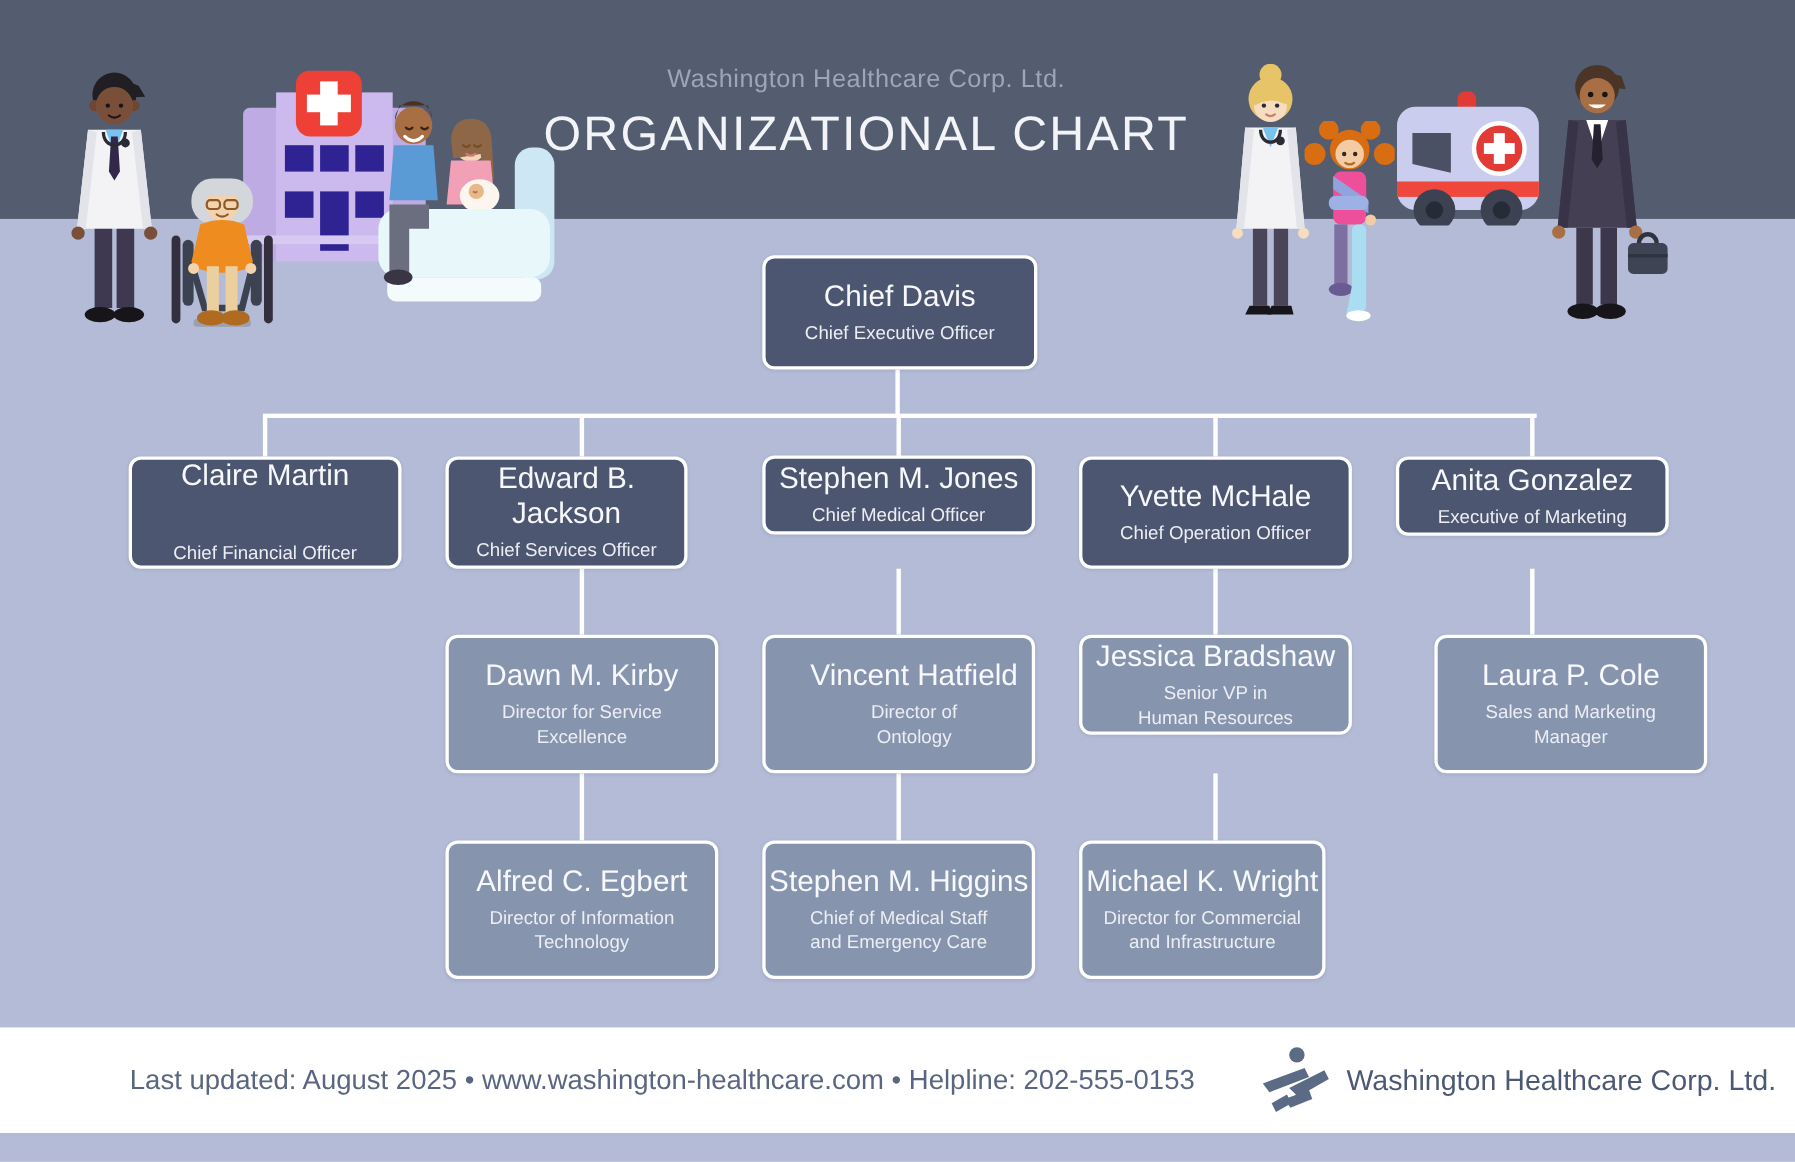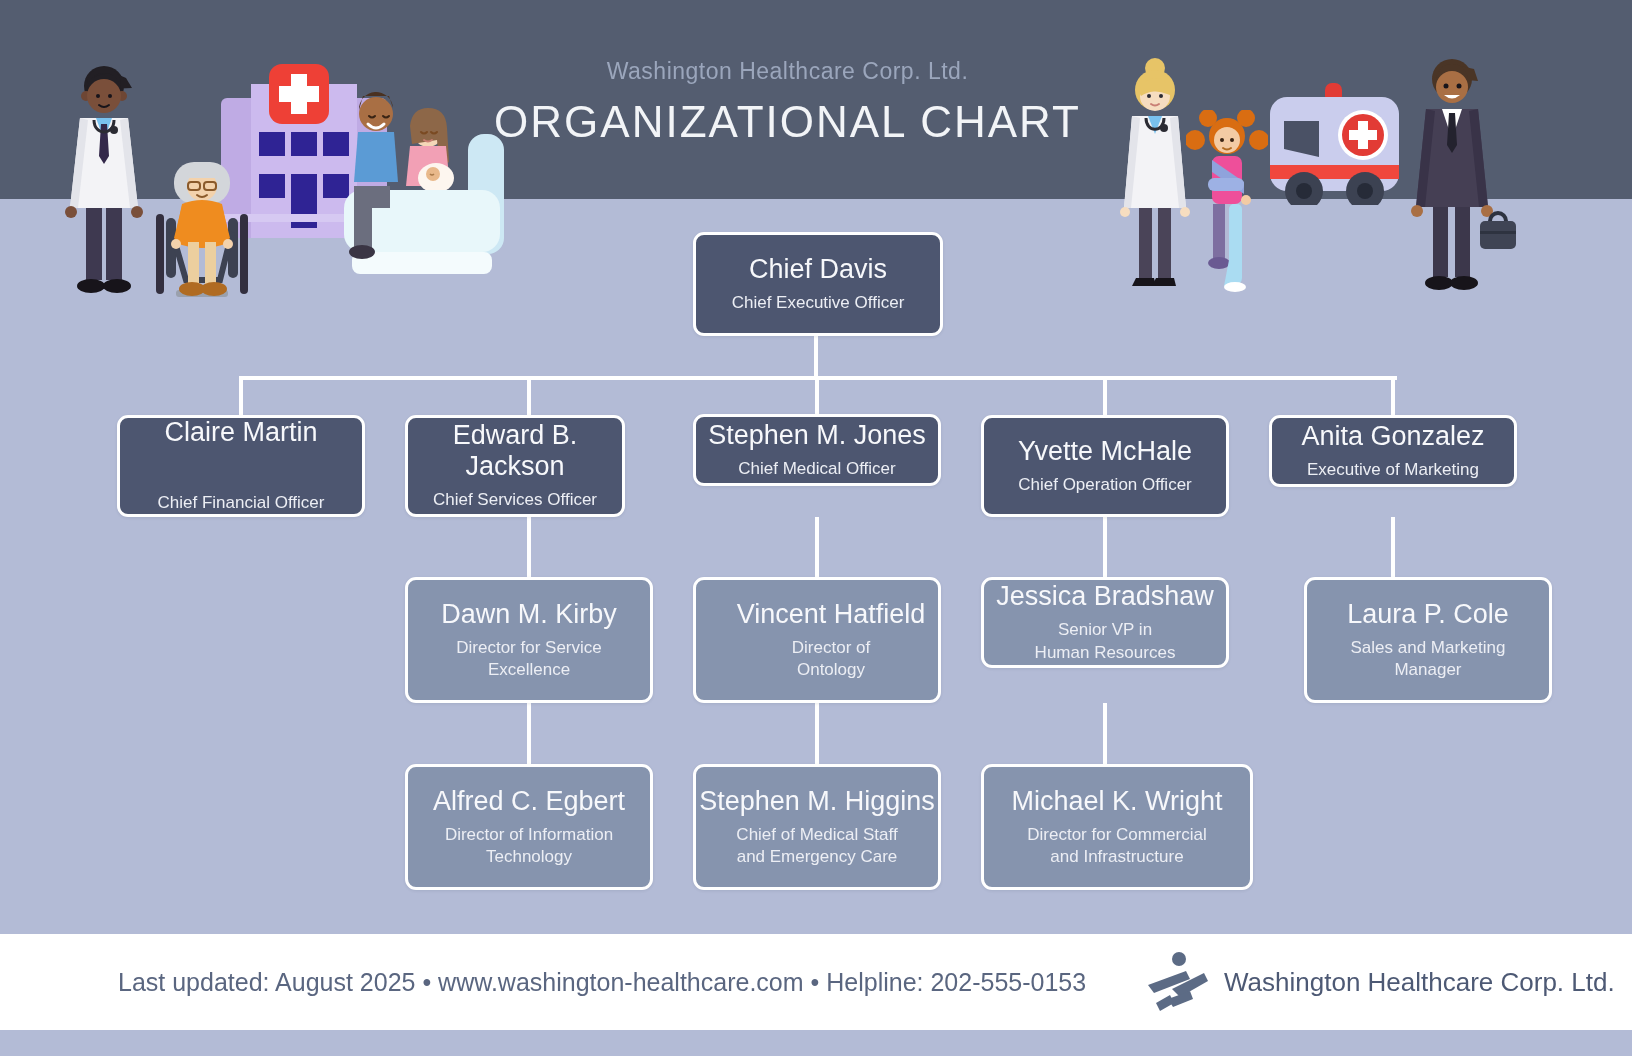--- a/index.html
+++ b/index.html
@@ -277,21 +277,21 @@
   <div class="node light" style="left:405px;top:764px;width:248px;height:126px;">
     <div class="node-name">Alfred C. Egbert</div>
     <div class="node-title">Director of Information
 Technology</div>
   </div>
   <div class="node light" style="left:693px;top:764px;width:248px;height:126px;">
     <div class="node-name">Stephen M. Higgins</div>
     <div class="node-title">Chief of Medical Staff
 and Emergency Care</div>
   </div>
-  <div class="node light" style="left:981px;top:764px;width:272px;height:126px;">
+  <div class="node light" style="left:981px;top:764px;width:224px;height:126px;">
     <div class="node-name">Michael K. Wright</div>
     <div class="node-title">Director for Commercial
 and Infrastructure</div>
   </div>
 
   <div class="footer-band"></div>
   <div class="footer-meta">Last updated: August 2025 • www.washington-healthcare.com • Helpline: 202-555-0153</div>
   <div class="footer-logo">
     <svg width="64" height="62" viewBox="0 0 64 62">
       <circle cx="33" cy="8" r="7" fill="#5c6b85"></circle>

